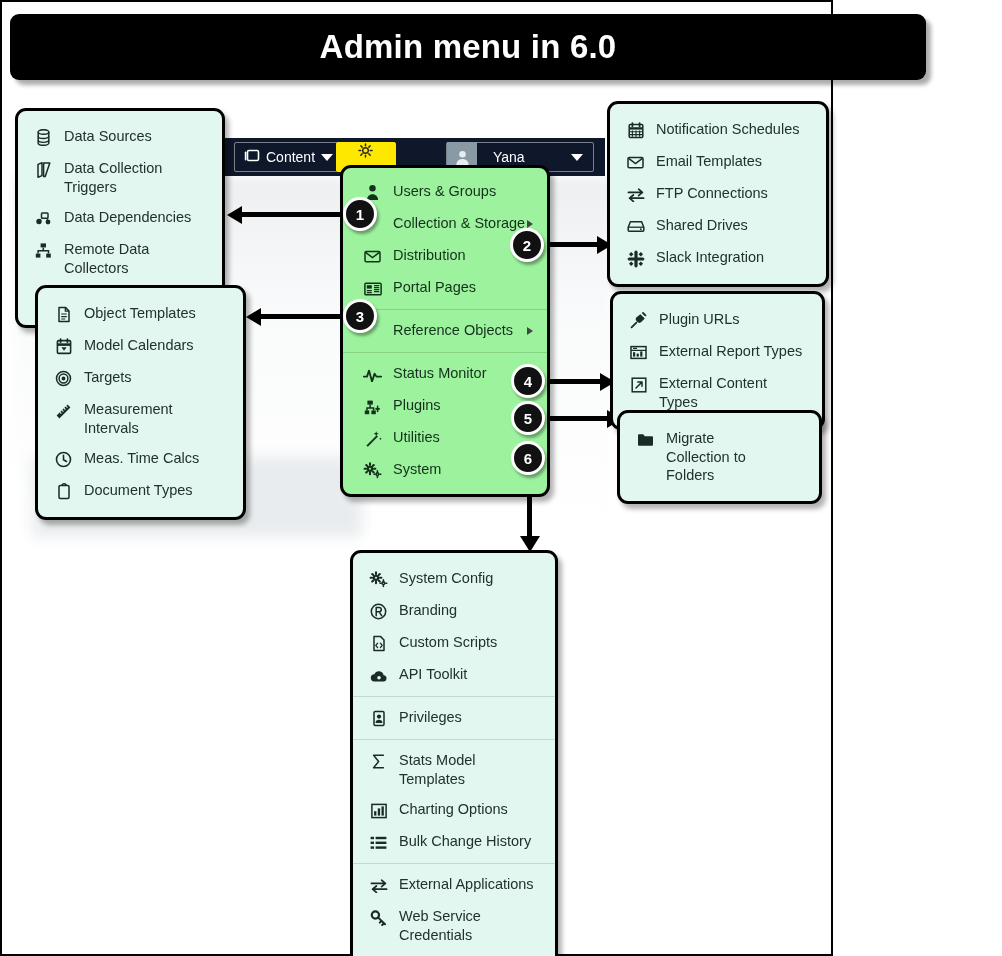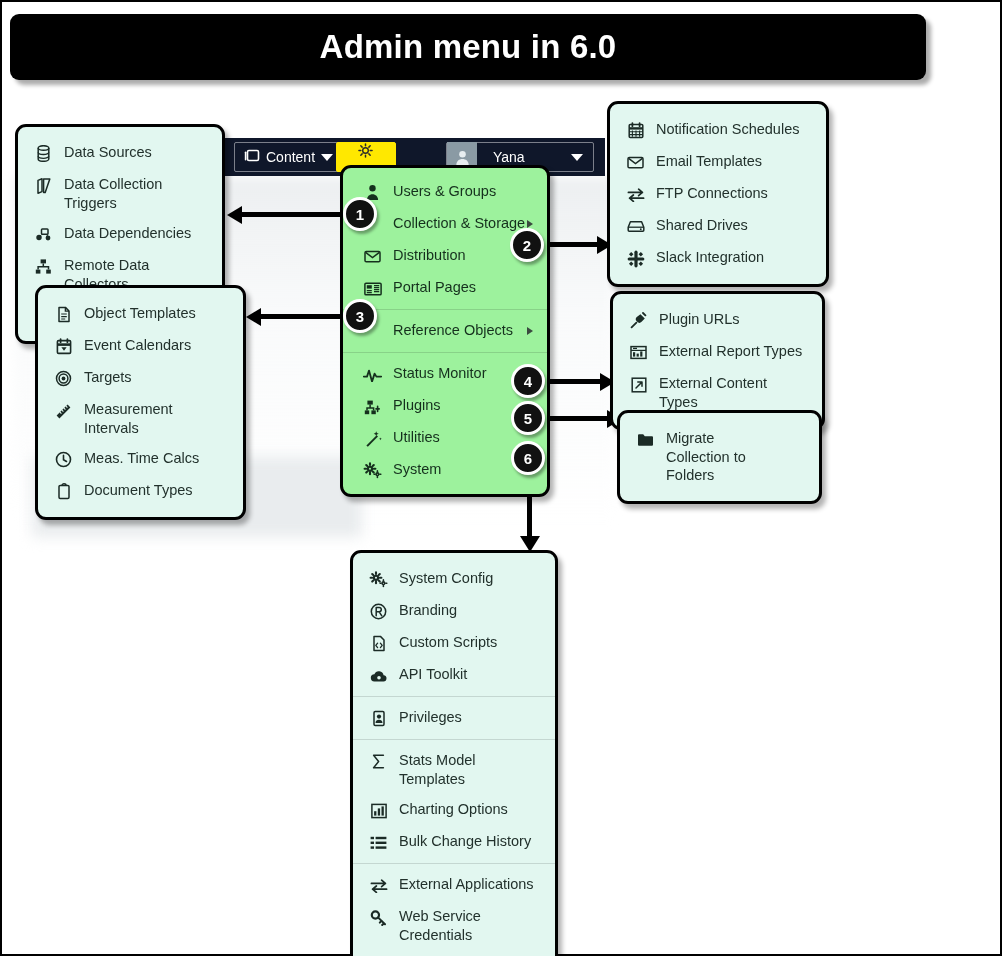--- a/index.html
+++ b/index.html
@@ -4,21 +4,21 @@
 <style>
   * { box-sizing: border-box; margin: 0; padding: 0; }
   html, body {
     width: 1002px; height: 956px;
     background: #ffffff;
     font-family: "Liberation Sans", sans-serif;
     overflow: hidden;
   }
   #page {
     position: relative;
-    width: 1002px; height: 956px;
+    width: 833px; height: 956px;
     background: #ffffff;
     border: 2px solid #000;
   }
 
   
   .title-bar {
     position: absolute;
     left: 8px; top: 12px;
     width: 916px; height: 66px;
     background: #000000;
@@ -138,21 +138,21 @@
     border-bottom: 4.5px solid transparent;
     border-left: 6px solid #3a4a3f;
   }
   .sep {
     height: 1px;
     background: rgba(0,0,0,0.13);
     margin: 5px 0;
   }
 
   
-  #panel-collection { left: 13px;  top: 122px; width: 210px; }
+  #panel-collection { left: 13px;  top: 106px; width: 210px; }
   #panel-reference  { left: 33px;  top: 283px; width: 211px; }
   #panel-admin      { left: 338px; top: 163px; width: 210px; padding: 8px 0; }
   #panel-distribution { left: 605px; top: 99px;  width: 222px; }
   #panel-plugins    { left: 608px; top: 289px; width: 215px; }
   #panel-utilities  { left: 615px; top: 408px; width: 205px; }
   #panel-system     { left: 348px; top: 548px; width: 208px; }
 
   
   .arrow { position: absolute; z-index: 6; }
   .arrow .line { position: absolute; background: #000; }
@@ -321,21 +321,21 @@
     </div>
     <div class="menu-item">
       <span class="ico">
         <svg width="16" height="17" viewBox="0 0 16 17">
             <rect x="1.4" y="2.6" width="13.2" height="12.8" rx="1.2" fill="none" stroke="#1b2b26" stroke-width="1.6"></rect>
             <path d="M1.4 6.6h13.2" stroke="#1b2b26" stroke-width="2.6"></path>
             <path d="M4.6 1.2v3M11.4 1.2v3" stroke="#1b2b26" stroke-width="1.8" stroke-linecap="round"></path>
             <path d="M5.4 9.2h5.2l-2.6 3.6z" fill="#1b2b26"></path>
           </svg>
       </span>
-      <span class="lbl">Event Calendars</span>
+      <span class="lbl">Model Calendars</span>
     </div>
     <div class="menu-item">
       <span class="ico">
         <svg width="17" height="17" viewBox="0 0 17 17">
             <circle cx="8.5" cy="8.5" r="7" fill="none" stroke="#1b2b26" stroke-width="1.5"></circle>
             <circle cx="8.5" cy="8.5" r="4.4" fill="none" stroke="#1b2b26" stroke-width="1.5"></circle>
             <circle cx="8.5" cy="8.5" r="1.9" fill="#1b2b26"></circle>
           </svg>
       </span>
       <span class="lbl">Targets</span>

